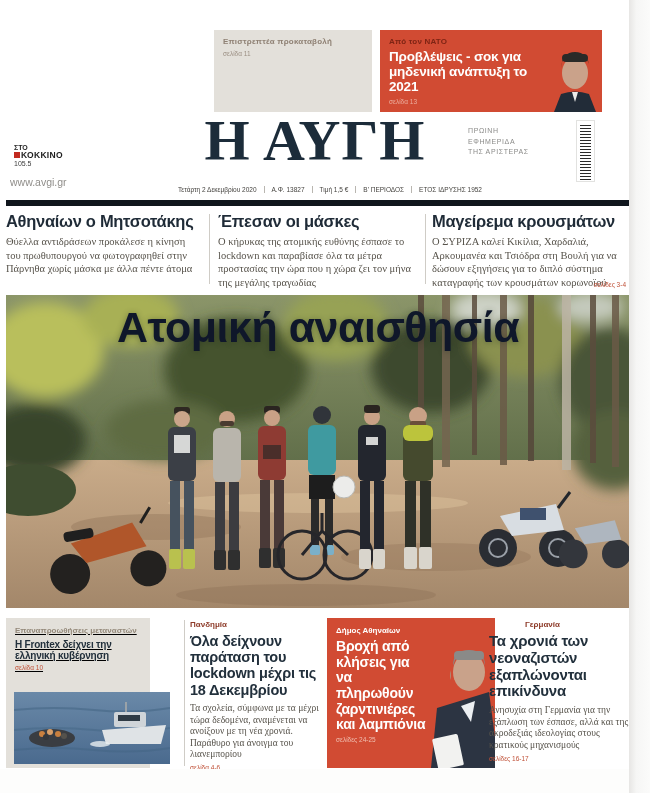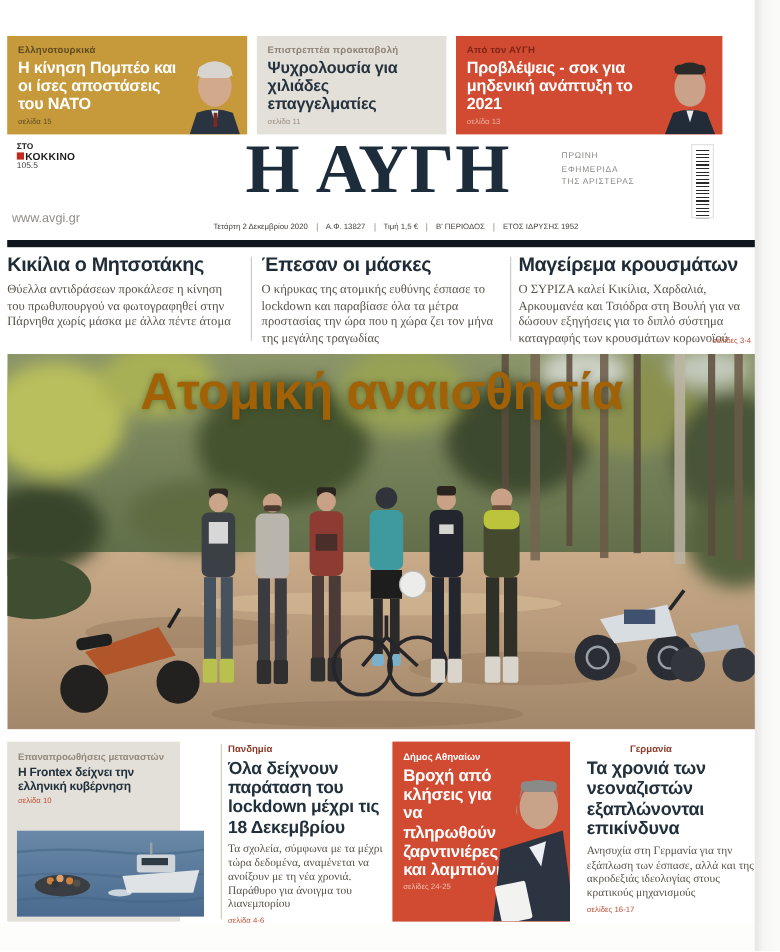--- a/index.html
+++ b/index.html
@@ -22,21 +22,21 @@
   .t-gray .teaser-kicker{color:#8f8174;}
   .t-gray .teaser-headline{color:#26323e;}
   .t-gray .teaser-ref{color:#8f8174;}
   .t-red{left:380px;width:222px;background:#d14b33;}
   .t-red .teaser-kicker{color:#7e2414;}
   .t-red .teaser-headline{color:#ffffff;width:168px;}
   .t-red .teaser-ref{color:#f0beb0;}
   .teaser-photo{position:absolute;right:2px;bottom:0;height:66px;}
 
   
-  .radio-logo{position:absolute;left:14px;top:119px;color:#1d1d1d;line-height:1.02;}
+  .radio-logo{position:absolute;left:14px;top:144px;color:#1d1d1d;line-height:1.02;}
   .radio-l1{font-size:7px;font-weight:bold;display:block;}
   .radio-l2{font-size:8.5px;font-weight:bold;display:block;letter-spacing:.3px;}
   .radio-l2 .red-sq{display:inline-block;width:6px;height:6px;background:#c22a20;margin-right:1px;}
   .radio-l3{font-size:7px;display:block;color:#3a3a3a;}
   .site-url{position:absolute;left:10px;top:176px;font-size:10.5px;color:#8f8d89;}
   .paper-title{position:absolute;left:150px;top:112px;width:330px;text-align:center;
       font-family:"Liberation Serif",serif;font-weight:bold;font-size:58px;color:#1c2c3a;
       letter-spacing:1px;line-height:1;}
   .tagline{position:absolute;left:468px;top:126px;font-size:7px;color:#8b8b89;
       letter-spacing:.6px;line-height:1.5;}
@@ -59,75 +59,61 @@
   .s1{left:6px;width:196px;}
   .s2{left:218px;width:198px;}
   .s3{left:432px;width:196px;}
   .vdiv{position:absolute;top:214px;height:70px;width:1px;background:#cfccc6;}
   .vd1{left:209px;} .vd2{left:425px;}
 
   
   .main-photo{position:absolute;left:6px;top:295px;width:624px;height:313px;overflow:hidden;}
   .main-photo svg{display:block;width:624px;height:313px;}
   .main-headline{position:absolute;left:6px;top:303px;width:624px;text-align:center;
-      font-size:43px;font-weight:bold;color:#a16207;letter-spacing:-.5px;
+      font-size:43px;font-weight:bold;color:#0f172a;letter-spacing:-.5px;
       text-shadow:0 1px 6px rgba(40,50,30,.45);}
 
   
   .b-box{position:absolute;top:618px;height:150px;box-sizing:border-box;}
   .kicker{font-size:8px;font-weight:bold;margin-bottom:4px;}
   .b-headline{font-weight:bold;color:#22303c;letter-spacing:-.2px;line-height:1.12;}
   .b-body{font-family:"Liberation Serif",serif;color:#57534b;line-height:1.22;margin-top:5px;}
   .b-ref{font-size:6.5px;color:#c05138;margin-top:3px;}
-  .b1{left:6px;width:144px;background:#e3e0da;padding:8px 9px;}
+  .b1{left:6px;width:144px;background:#e3e0da;padding:8px 9px;text-decoration:underline;}
   .b1 .kicker{color:#94897a;}
   .b1 .b-headline{font-size:10px;}
   .b1-photo{position:absolute;left:8px;bottom:4px;width:156px;height:72px;}
   .b2{left:190px;width:130px;padding:2px 0;}
   .b2 .kicker{color:#8d3a28;}
   .b2 .b-headline{font-size:14.5px;}
   .b2 .b-body{font-size:9.5px;}
-  .b3{left:327px;width:148px;background:#d14b33;padding:8px 9px;overflow:hidden;}
+  .b3{left:327px;width:168px;background:#d14b33;padding:8px 9px;overflow:hidden;}
   .b3 .kicker{color:#ffffff;}
   .b3 .b-headline{font-size:14px;color:#ffffff;width:92px;}
   .b3 .b-ref{color:#f0beb0;}
   .b3-photo{position:absolute;right:-4px;bottom:0;height:132px;}
   .b4{left:489px;width:141px;padding:2px 0;}
   .b4 .kicker{color:#8d3a28;padding-left:36px;}
   .b4 .b-headline{font-size:15px;}
   .b4 .b-body{font-size:9.5px;}
   .bdiv{position:absolute;left:184px;top:620px;height:146px;width:1px;background:#cfccc6;}
 </style>
 </head>
 <body>
 
 <div class="page">
 
-  <div class="teaser t-gold">
-    <div class="teaser-kicker">Ελληνοτουρκικά</div>
-    <div class="teaser-headline">Η κίνηση Πομπέο και οι ίσες αποστάσεις  του ΝΑΤΟ</div>
-    <div class="teaser-ref">σελίδα 15</div>
-    <svg class="teaser-photo" viewBox="0 0 52 66" width="52" height="66">
-      <ellipse cx="27" cy="26" rx="14" ry="17" fill="#d2a98c"></ellipse>
-      <path d="M12 18 Q27 4 42 18 L40 10 Q27 0 14 10 Z" fill="#d8d5d0"></path>
-      <rect x="13" y="10" width="28" height="9" rx="4" fill="#d8d5d0"></rect>
-      <path d="M6 66 L12 48 Q27 42 42 48 L48 66 Z" fill="#2a3340"></path>
-      <path d="M24 46 L30 46 L28 58 Z" fill="#e9e9e7"></path>
-      <rect x="26" y="48" width="3" height="12" fill="#7a2a22"></rect>
-    </svg>
-  </div>
 
   <div class="teaser t-gray">
     <div class="teaser-kicker">Επιστρεπτέα προκαταβολή</div>
-    <div class="teaser-headline">Ψυχρολουσία για χιλιάδες επαγγελματίες</div>
     <div class="teaser-ref">σελίδα 11</div>
   </div>
 
   <div class="teaser t-red">
-    <div class="teaser-kicker">Από τον ΑΥΓΗ</div>
+    <div class="teaser-kicker">Από τον ΝΑΤΟ</div>
     <div class="teaser-headline">Προβλέψεις - σοκ για μηδενική ανάπτυξη το 2021</div>
     <div class="teaser-ref">σελίδα 13</div>
     <svg class="teaser-photo" viewBox="0 0 52 66" width="52" height="66">
       <ellipse cx="27" cy="27" rx="13" ry="16" fill="#caa28a"></ellipse>
       <path d="M13 22 Q14 6 27 6 Q40 6 41 22 L40 14 Q34 8 27 9 Q18 9 14 16 Z" fill="#2a2a28"></path>
       <rect x="14" y="8" width="26" height="8" rx="4" fill="#2a2a28"></rect>
       <path d="M6 66 L13 48 Q27 43 41 48 L48 66 Z" fill="#222c38"></path>
       <path d="M24 46 L30 46 L27 56 Z" fill="#ececea"></path>
     </svg>
   </div>
@@ -153,21 +139,21 @@
     <span class="issue-item">Τετάρτη 2 Δεκεμβρίου 2020</span>
     <span class="issue-item">Α.Φ. 13827</span>
     <span class="issue-item">Τιμή 1,5 €</span>
     <span class="issue-item">Β' ΠΕΡΙΟΔΟΣ</span>
     <span class="issue-item">ΕΤΟΣ ΙΔΡΥΣΗΣ 1952</span>
   </div>
 
   <div class="black-bar"></div>
 
   <div class="story s1">
-    <div class="story-headline">Κικίλια ο Μητσοτάκης</div>
+    <div class="story-headline">Αθηναίων ο Μητσοτάκης</div>
     <div class="story-body">Θύελλα αντιδράσεων προκάλεσε η κίνηση του πρωθυπουργού να φωτογραφηθεί στην Πάρνηθα χωρίς μάσκα με άλλα πέντε άτομα</div>
   </div>
   <div class="vdiv vd1"></div>
   <div class="story s2">
     <div class="story-headline">Έπεσαν οι μάσκες</div>
     <div class="story-body">Ο κήρυκας της ατομικής ευθύνης έσπασε το lockdown και παραβίασε όλα τα μέτρα προστασίας την ώρα που η χώρα ζει τον μήνα της μεγάλης τραγωδίας</div>
   </div>
   <div class="vdiv vd2"></div>
   <div class="story s3">
     <div class="story-headline">Μαγείρεμα κρουσμάτων</div>

